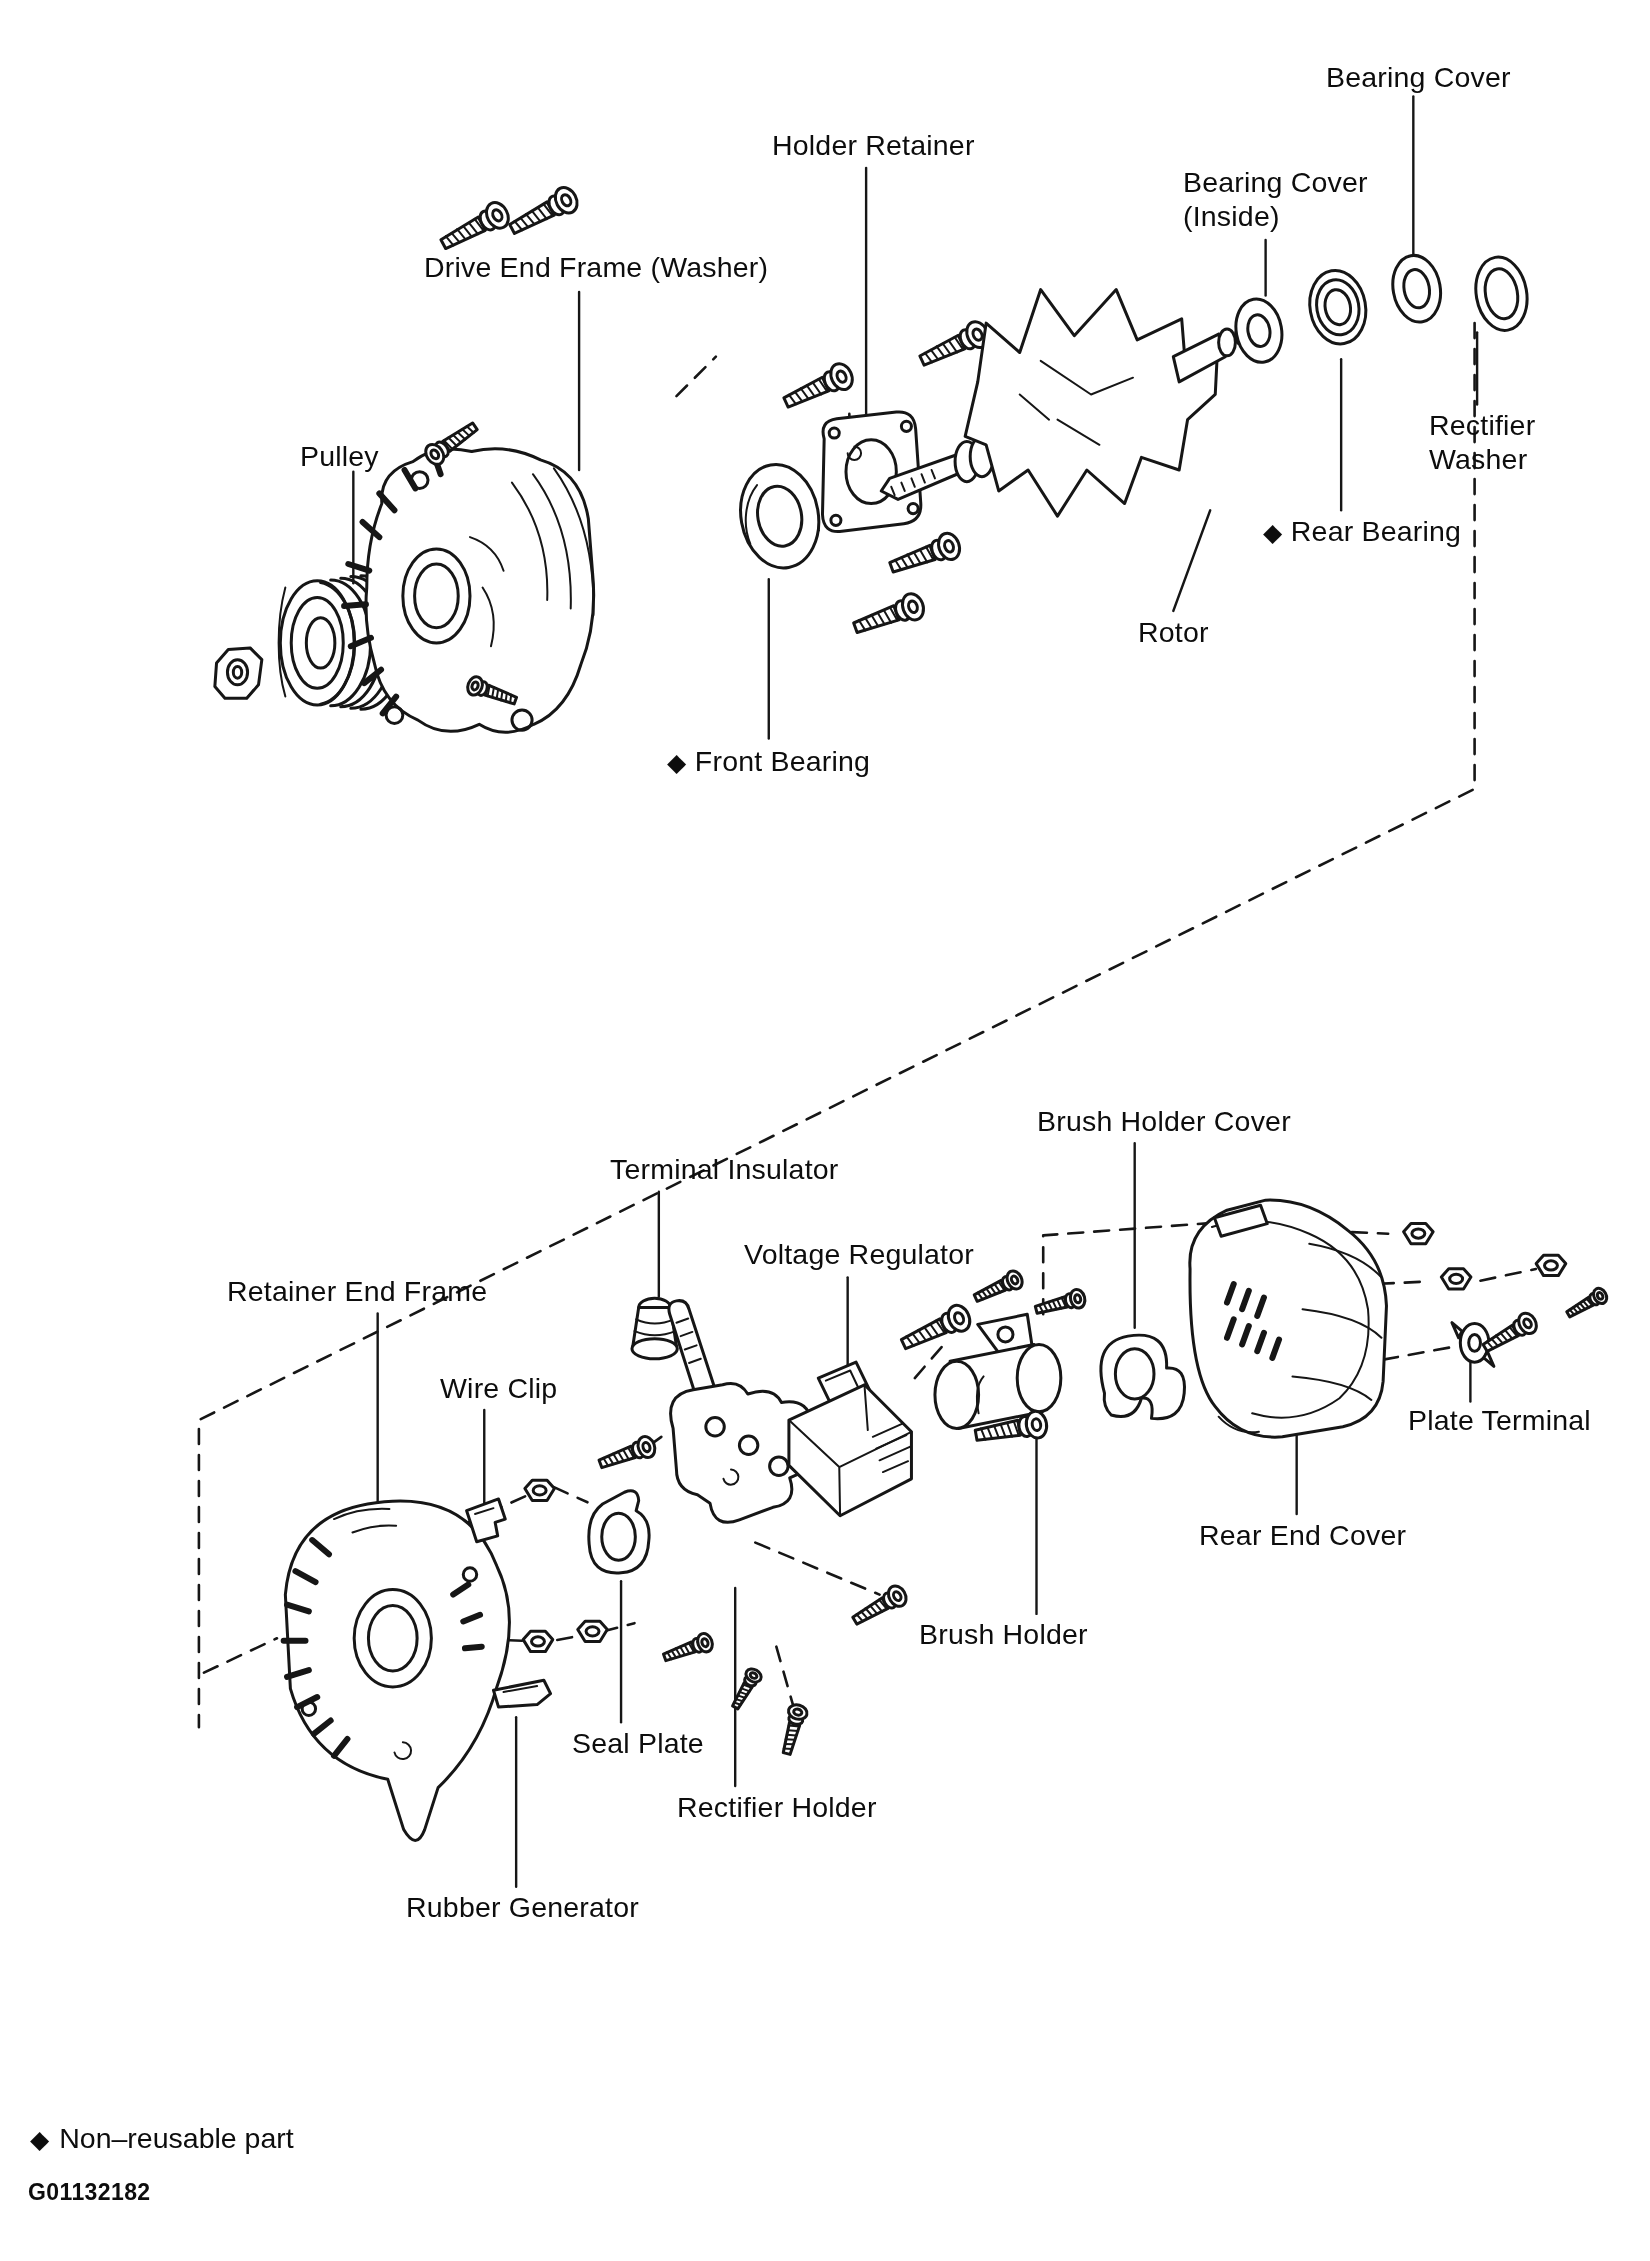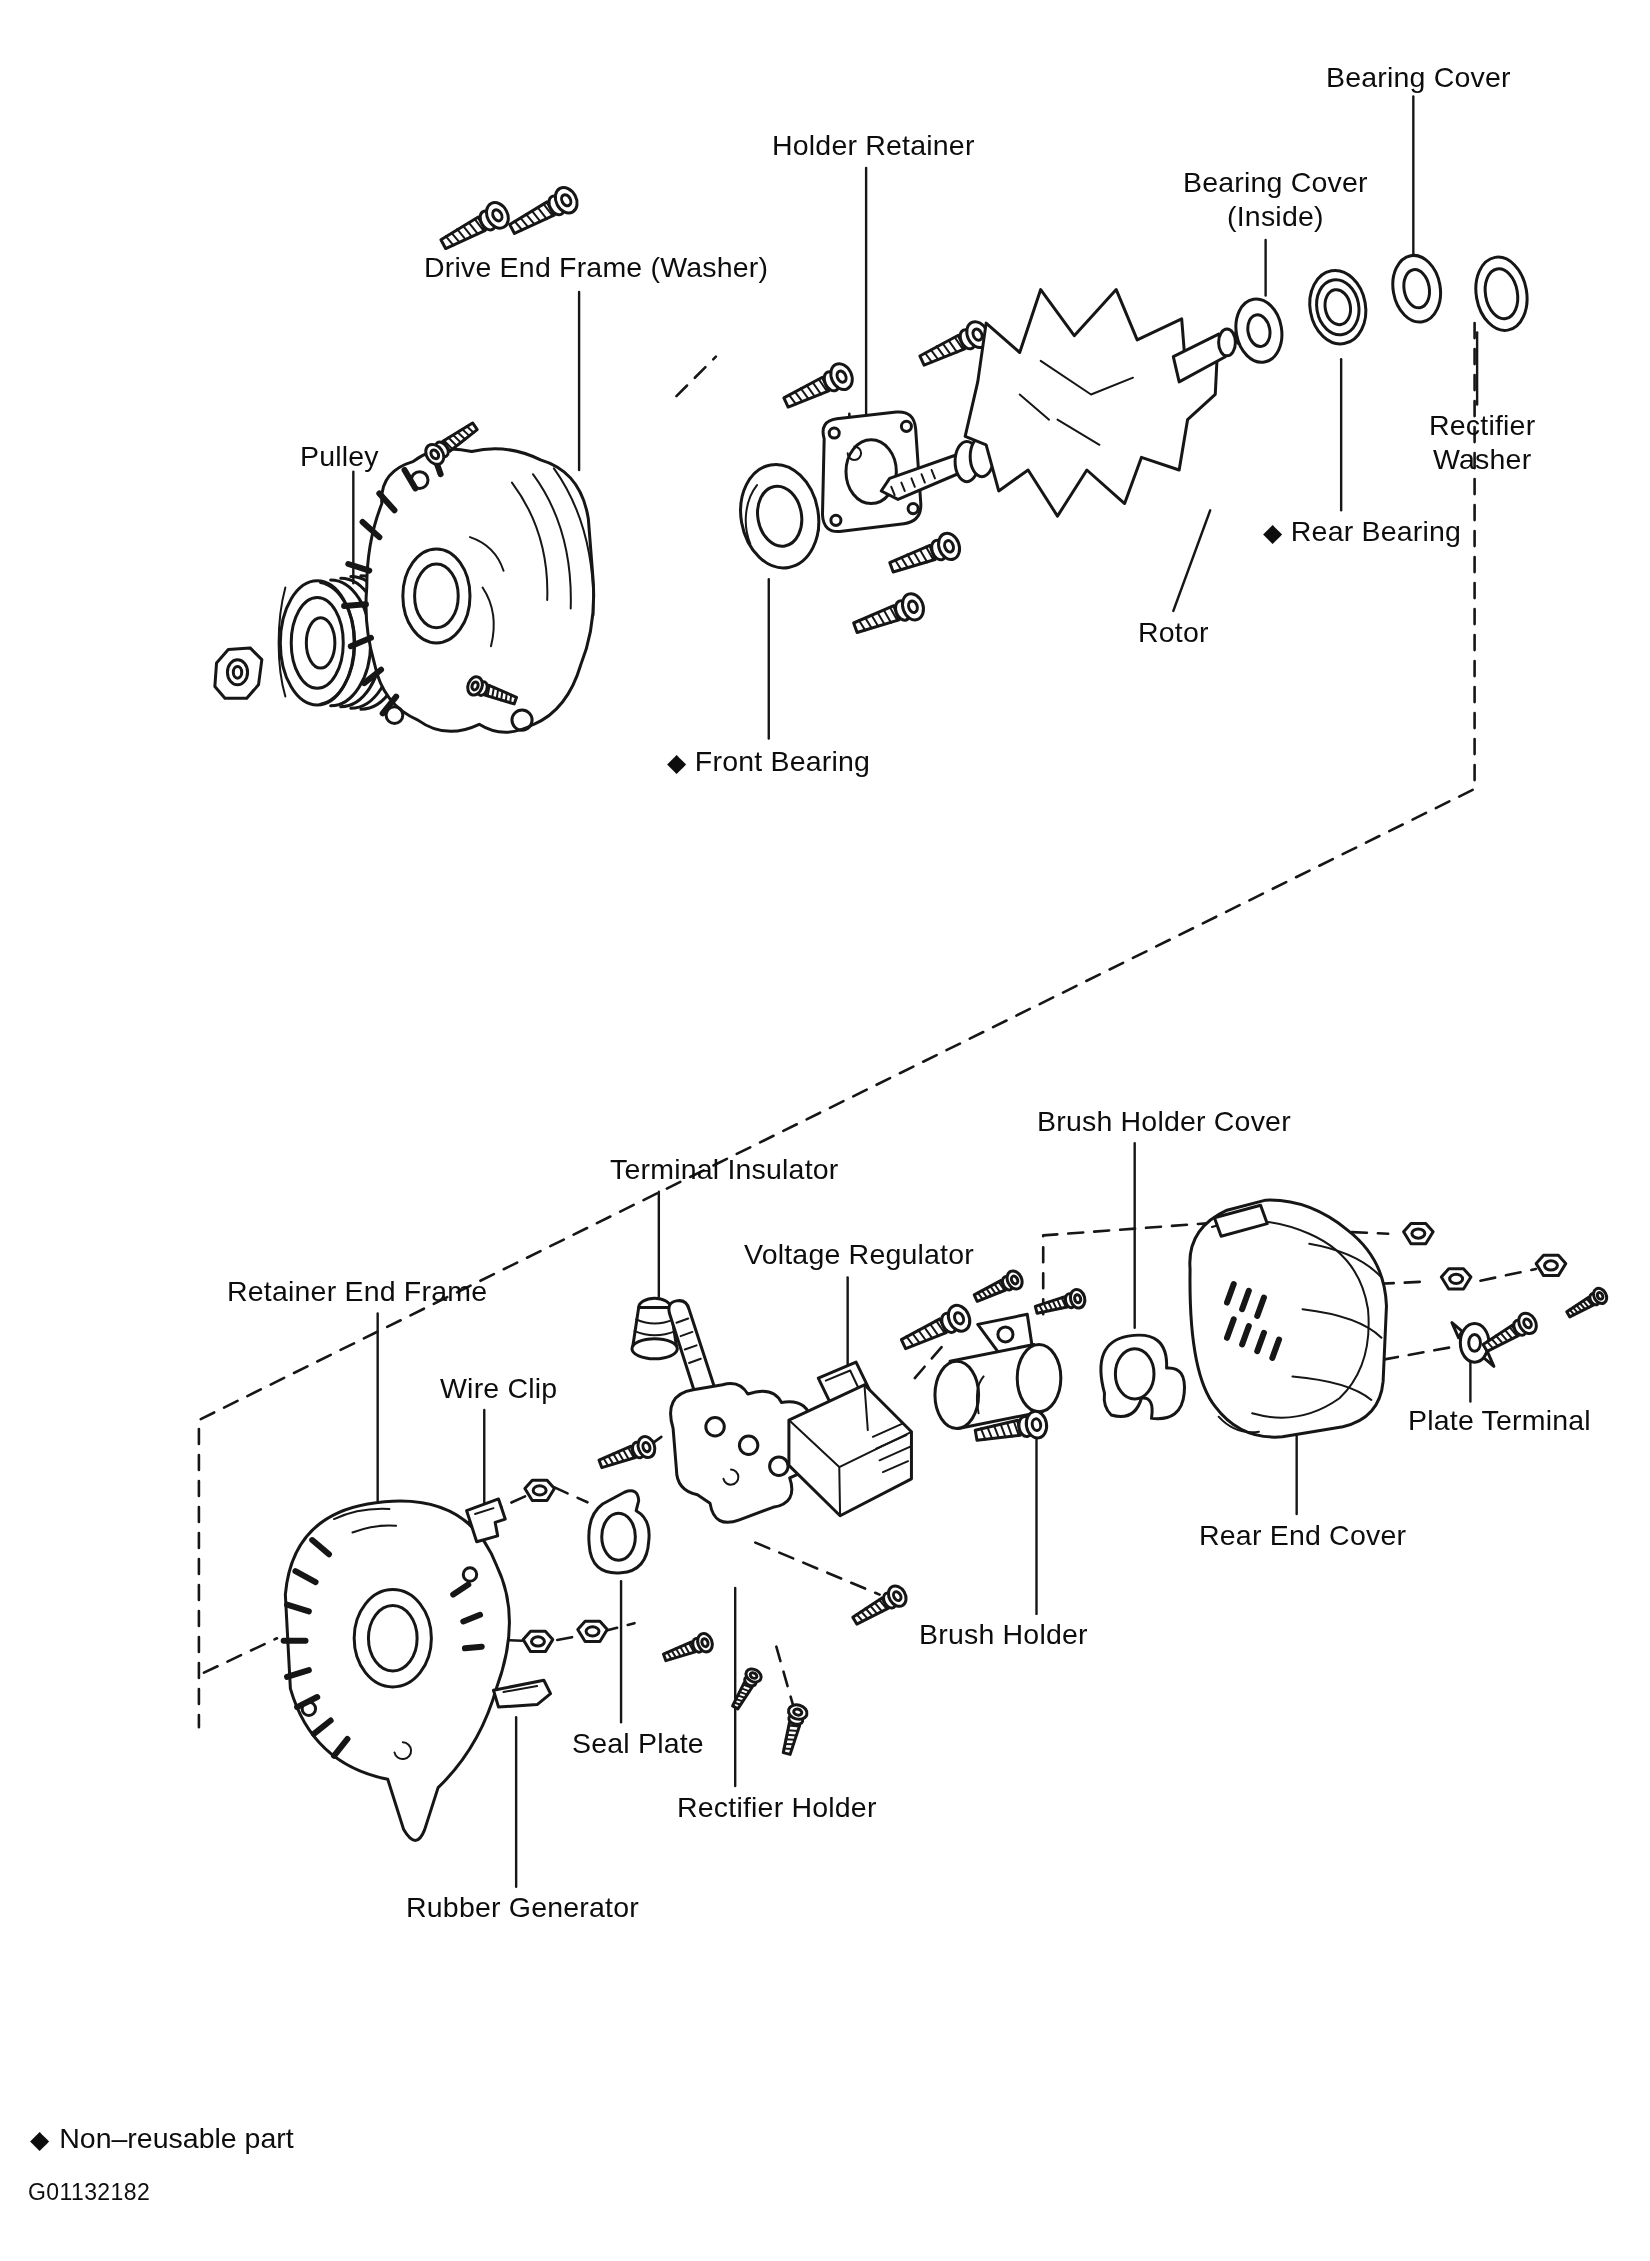--- a/index.html
+++ b/index.html
@@ -1,29 +1,29 @@
 <!DOCTYPE html>
 <html style="font-size:13.4px"><head>
 <meta charset="utf-8">
 <style>
   html,body{margin:0;padding:0;background:#ffffff;}
   #page{position:relative;width:1650px;height:2261px;background:#fff;overflow:hidden;
-        font-family:"Liberation Sans", sans-serif;color:#0d0d0d;text-align:center;}
+        font-family:"Liberation Sans", sans-serif;color:#0d0d0d;}
   #art{position:absolute;left:0;top:0;}
   #art path,#art line,#art ellipse,#art circle,#art polygon,#art polyline,#art rect{
      fill:none;stroke:#161616;stroke-width:3;stroke-linecap:round;stroke-linejoin:round;
      vector-effect:non-scaling-stroke;}
   #art .fw{fill:#ffffff;}
   #art .thin{stroke-width:2;}
   #art .slot{stroke-width:6;}
   #art .dash{stroke-width:2.6;stroke-dasharray:15 11;}
   #art .lead{stroke-width:2.4;}
   .lbl{position:absolute;font-size:28.5px;line-height:34px;white-space:nowrap;letter-spacing:0.2px;}
   .lbl .dia{font-size:25px;padding-right:8.4px;}
-  .code{position:absolute;font-size:23px;font-weight:400;letter-spacing:0.4px;}
+  .code{position:absolute;font-size:23px;font-weight:700;letter-spacing:0.4px;}
   .legend{position:absolute;font-size:28.5px;}
   .legend .dia{font-size:25px;padding-right:10px;}
 </style>
 </head>
 <body>
 
 <div id="page">
 
   <svg id="art" width="1650" height="2261" viewBox="0 0 1966 2694">
     <defs>

